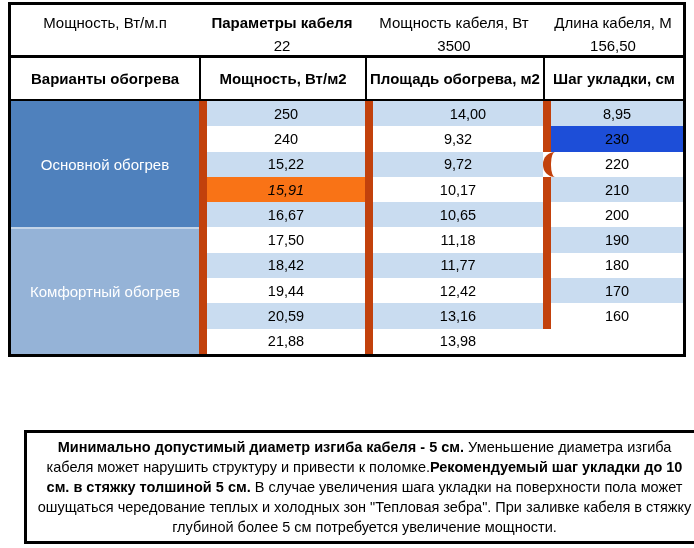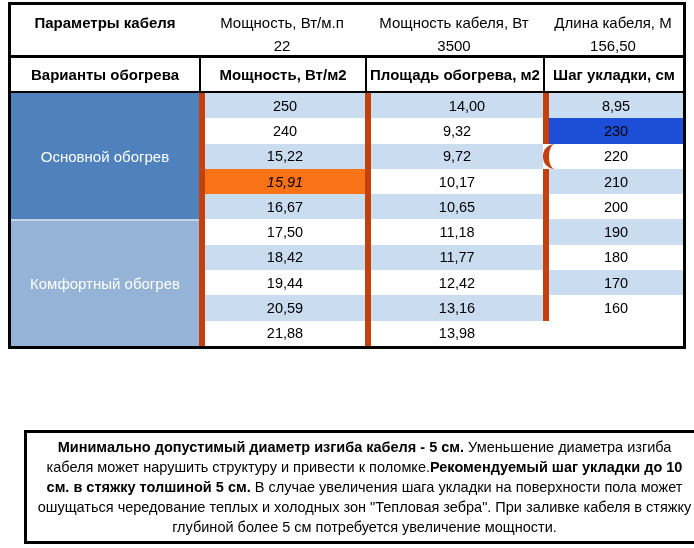--- a/index.html
+++ b/index.html
@@ -22,62 +22,62 @@
   .params-row2 .cell{height:19px;}
   .bold{font-weight:bold;}
 
   .hdiv3{height:3px;background:#000;}
   .hdiv2{height:2px;background:#000;}
 
   .heat-header{
     display:grid;grid-template-columns:188px 166px 178px 140px;
   }
   .heat-header .cell{
-    height:33px;display:flex;align-items:center;justify-content:center;
+    height:41px;display:flex;align-items:center;justify-content:center;
     font-size:15px;font-weight:bold;box-sizing:border-box;white-space:nowrap;
   }
   .heat-header .cell.sep{border-left:2px solid #000;}
 
   .heat-body{display:flex;}
   .label-col{width:188px;display:flex;flex-direction:column;}
   .label-cell{
     display:flex;align-items:center;justify-content:center;
     color:#fff;font-size:15px;box-sizing:border-box;white-space:nowrap;
   }
   .label-main{height:126px;}
   .label-comfort{height:127px;border-top:2px solid #c3d4e8;}
 
   .data-grid{
     display:grid;grid-template-columns:166px 178px 140px;
     grid-auto-rows:25.3px;
   }
   .data-grid .cell{
-    border-left:6px solid #c2410c;box-sizing:border-box;
+    border-left:8px solid #c2410c;box-sizing:border-box;
     display:flex;align-items:center;justify-content:center;
     font-size:14.5px;background:#fff;
   }
 
   
   .note-box{
     position:absolute;left:24px;top:430px;width:681px;
     border:3px solid #000;box-sizing:border-box;
     padding:4px 8px;text-align:center;
     font-size:14.5px;line-height:20px;background:#fff;
   }
 </style>
 </head>
 <body>
 
 <div class="canvas">
 
   <div class="main-table">
 
     <div class="params-grid params-row1">
+      <div class="cell">Мощность, Вт/м.п</div>
       <div class="cell bold">Параметры кабеля</div>
-      <div class="cell">Мощность, Вт/м.п</div>
       <div class="cell">Мощность кабеля, Вт</div>
       <div class="cell">Длина кабеля, М</div>
     </div>
     <div class="params-grid params-row2">
       <div class="cell"></div>
       <div class="cell">22</div>
       <div class="cell">3500</div>
       <div class="cell">156,50</div>
     </div>
 

